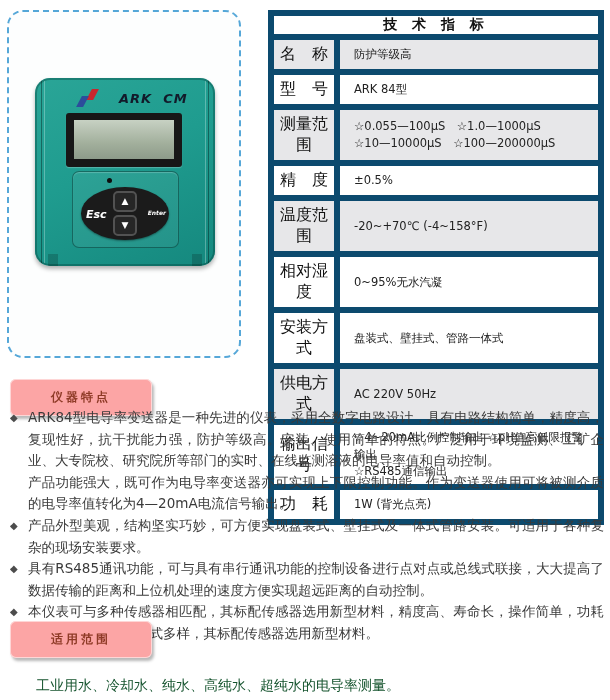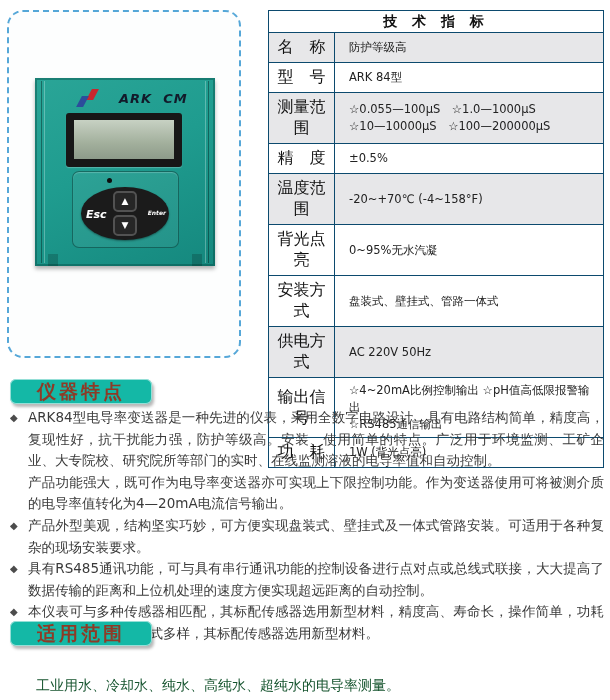--- a/index.html
+++ b/index.html
@@ -14,21 +14,21 @@
 
   
   .photo-box {
     position:absolute; left:7px; top:10px; width:234px; height:348px;
     border:2px dashed #55a7d8; border-radius:16px;
     background:#fdfefe;
   }
   .device {
     position:absolute; left:26px; top:66px; width:180px; height:188px;
     background:linear-gradient(155deg,#2aa597 0%,#1f9c8f 45%,#15887e 100%);
-    border-radius:0;
+    border-radius:15px;
     box-shadow: inset 0 0 0 2px rgba(0,60,55,.35), 0 3px 4px rgba(0,0,0,.30);
   }
   .rail-left, .rail-right {
     position:absolute; top:3px; bottom:3px; width:4px;
   }
   .rail-left  { left:6px;  border-left:1px solid rgba(0,0,0,.35); border-right:1px solid rgba(255,255,255,.28); }
   .rail-right { right:6px; border-right:1px solid rgba(0,0,0,.35); border-left:1px solid rgba(255,255,255,.28); }
   .brand-logo { position:absolute; left:42px; top:11px; width:20px; height:18px; }
   .brand-logo .stripe-red {
     position:absolute; right:1px; top:0; width:7px; height:11px;
@@ -79,39 +79,39 @@
   .key-enter { right:3px; top:22px; font-style:italic; font-weight:bold; font-size:6px; }
   .notch { position:absolute; bottom:0; width:10px; height:12px; background:rgba(0,0,0,.18); }
   .notch-l { left:13px; }  .notch-r { right:13px; }
 
   
   table.spec {
     position:absolute; left:268px; top:10px; width:336px;
     border-collapse:collapse; table-layout:fixed;
     font-size:11.5px; color:#222222;
   }
-  table.spec th, table.spec td { border:1px solid #0c4a6e; }
+  table.spec th, table.spec td { border:6px solid #0c4a6e; }
   th.tbl-title {
     height:22px; font-size:14px; font-weight:bold; letter-spacing:5px;
     text-align:center; background:#ffffff; color:#111;
   }
   td.lbl {
     width:66px; text-align:center; font-size:16px; color:#111;
     padding:4px 2px; height:24px;
   }
   td.val { padding:4px 6px 4px 14px; line-height:17px; }
   tr.shade td { background:#e7e7e9; }
   .preline { white-space:pre-line; }
 
   
   .section-badge {
-    position:absolute; left:10px; width:142px; height:25px;
-    background:#14b8a6; border-radius:6px;
+    position:absolute; left:10px; width:142px; height:37px;
+    background:#fca5a5; border-radius:6px;
     display:flex; align-items:center; justify-content:center;
-    color:#8e3a26; font-weight:bold; font-size:19px; letter-spacing:3px;
+    color:#8e3a26; font-weight:bold; font-size:12px; letter-spacing:3px;
     box-shadow: inset 0 0 0 1px rgba(255,255,255,.55), 2px 3px 3px rgba(0,0,0,.28);
   }
   #features-badge { top:379px; }
   #scope-badge    { top:621px; }
 
   
   .features {
     position:absolute; left:10px; top:407px; width:594px;
     font-size:13.5px; line-height:21.6px; text-align:justify; color:#3a3a3a;
   }
@@ -187,21 +187,21 @@
   </tr>
   <tr>
     <td class="lbl">精　度</td>
     <td class="val">±0.5%</td>
   </tr>
   <tr class="shade">
     <td class="lbl">温度范围</td>
     <td class="val">-20~+70℃ (-4~158°F)</td>
   </tr>
   <tr>
-    <td class="lbl">背光点亮</td>
+    <td class="lbl">相对湿度</td>
     <td class="val">0~95%无水汽凝</td>
   </tr>
   <tr>
     <td class="lbl">安装方式</td>
     <td class="val">盘装式、壁挂式、管路一体式</td>
   </tr>
   <tr class="shade">
     <td class="lbl">供电方式</td>
     <td class="val">AC 220V 50Hz</td>
   </tr>

